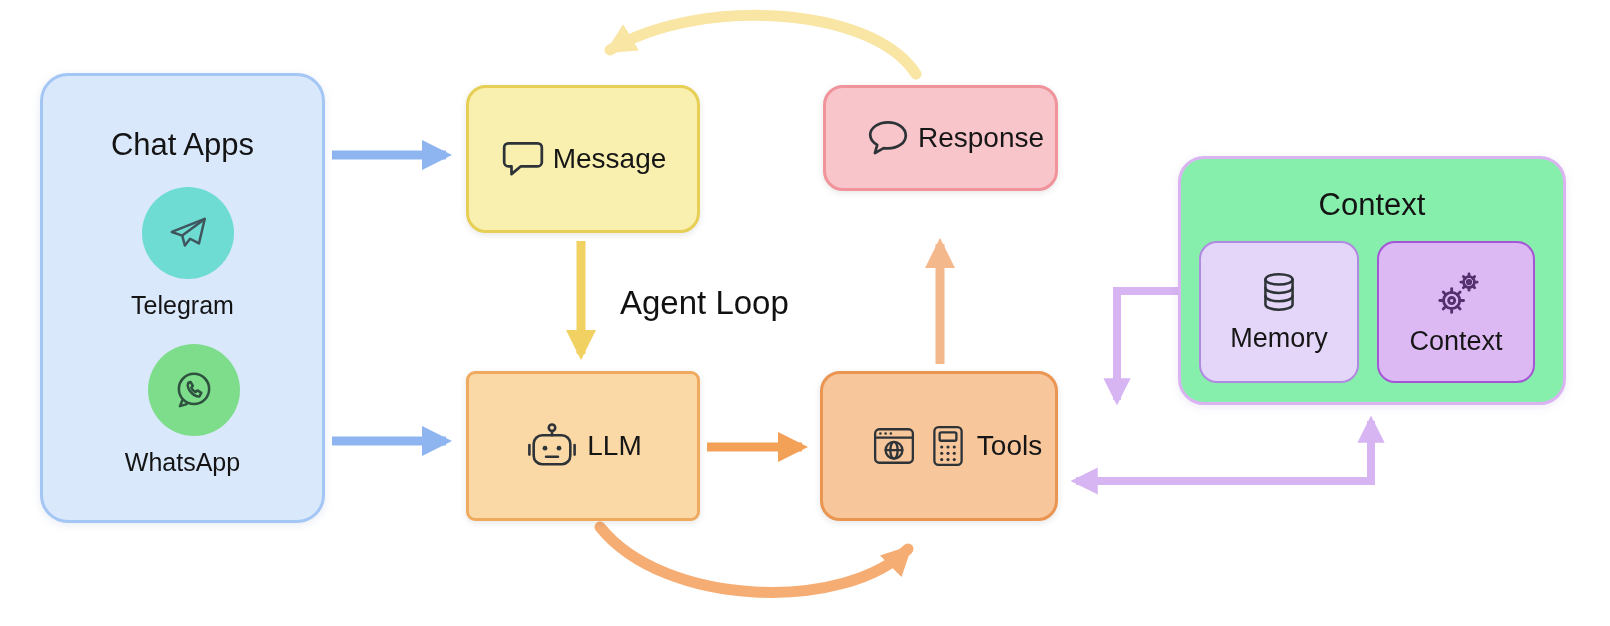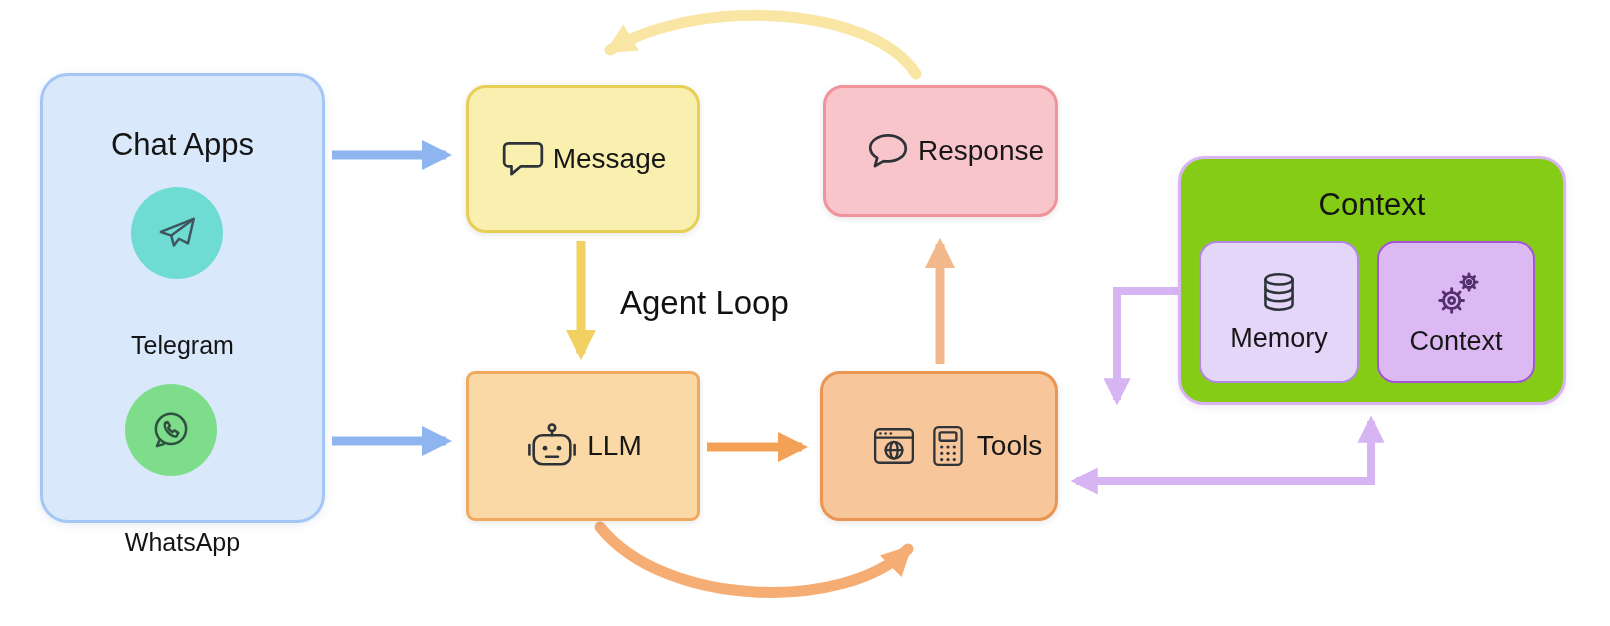--- a/index.html
+++ b/index.html
@@ -14,46 +14,46 @@
 
   
   .chat-apps {
     left: 40px; top: 73px; width: 285px; height: 450px;
     background: #d9e8fb; border: 3px solid #a3c6f4; border-radius: 28px;
     display: flex; flex-direction: column; align-items: center;
     box-shadow: 0 2px 8px rgba(110,140,190,.18);
   }
   .panel-title { font-size: 31px; font-weight: 500; color: #141414; line-height: 36px; }
   .chat-apps .panel-title { margin-top: 51px; }
-  .app { display: flex; flex-direction: column; align-items: flex-start; margin-top: 24px; gap: 40px; }
+  .app { display: flex; flex-direction: column; align-items: flex-end; margin-top: 24px; }
   .app:first-of-type { margin-top: 40px; }
   .app-circle { width: 92px; height: 92px; border-radius: 50%; display: flex; align-items: center; justify-content: center; }
   .telegram-circle { background: #6fdcd4; }
   .whatsapp-circle { background: #7edd8b; }
   .app-label { margin-top: 12px; font-size: 25px; line-height: 29px; color: #141414; }
 
   
   .node {
     position: absolute; display: flex; flex-direction: row; align-items: center; justify-content: center;
     gap: 7px; border-radius: 20px; border: 3px solid; box-shadow: 0 2px 7px rgba(0,0,0,.10);
   }
   .node-label { font-size: 28px; line-height: 32px; color: #161616; }
   .message-node  { left: 466px; top: 85px;  width: 234px; height: 148px; background: #f9efae; border-color: #e7cf55; }
-  .response-node { left: 823px; top: 85px;  width: 235px; height: 132px; background: #f8c5ca; border-color: #f0939b; padding-left: 28px; }
+  .response-node { left: 823px; top: 85px;  width: 235px; height: 106px; background: #f8c5ca; border-color: #f0939b; padding-left: 28px; }
   .llm-node      { left: 466px; top: 371px; width: 234px; height: 150px; background: #fbd9a6; border-color: #f0aa5f; border-radius: 9px; }
   .tools-node    { left: 820px; top: 371px; width: 238px; height: 150px; background: #f7c69b; border-color: #ea9552; padding-left: 36px; }
   .tools-icons { display: flex; align-items: center; gap: 10px; }
 
   
   .agent-loop { position: absolute; left: 620px; top: 284px; width: 280px; text-align: left; font-size: 33px; font-weight: 500; color: #111; }
 
   
   .context-panel {
     left: 1178px; top: 156px; width: 388px; height: 249px;
-    background: #84cc16; border: 3px solid #d9b4f0; border-radius: 26px;
+    background: #86efac; border: 3px solid #d9b4f0; border-radius: 26px;
     box-shadow: 0 2px 8px rgba(150,110,190,.15);
   }
   .context-title { text-align: center; margin-top: 28px; }
   .sub-node {
     position: absolute; top: 82px; height: 142px; border-radius: 18px; border: 2.5px solid;
     display: flex; flex-direction: column; align-items: center; justify-content: center; gap: 6px;
   }
   .memory-node { left: 18px;  width: 160px; background: #e4d6f8; border-color: #b08ae0; }
   .skills-node { left: 196px; width: 158px; background: #ddb9f3; border-color: #a556d6; }
   .sub-label { font-size: 27px; line-height: 30px; color: #161616; }

